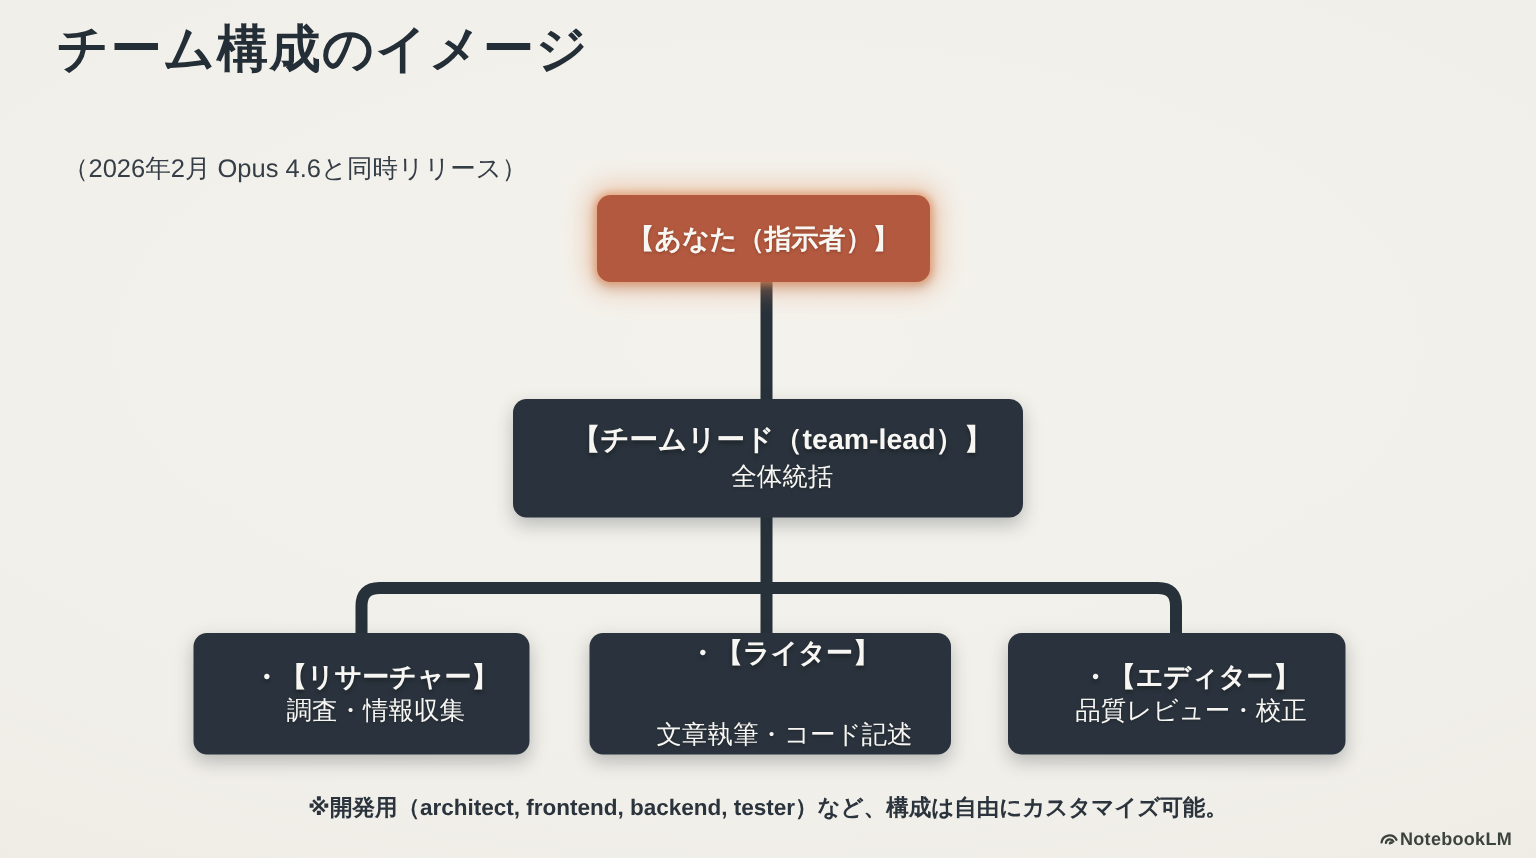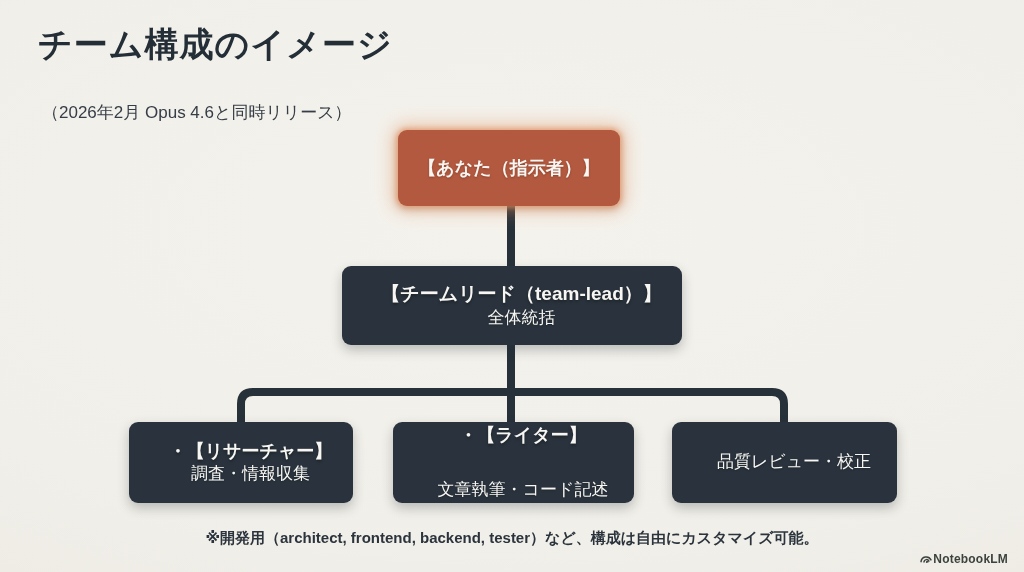--- a/index.html
+++ b/index.html
@@ -13,21 +13,21 @@
     width: 1024px;
     height: 572px;
     background:
       radial-gradient(ellipse 120% 100% at 50% 40%,
         #f4f2ec 0%, #f1efe9 55%, #eae8e0 100%);
     overflow: hidden;
   }
   .slide-title {
     position: absolute;
     left: 38px;
-    top: 22px;
+    top: 10px;
     font-size: 34px;
     font-weight: 900;
     letter-spacing: 1px;
     color: #242e37;
   }
   .slide-subtitle {
     position: absolute;
     left: 42px;
     top: 78px;
     font-size: 17px;
@@ -47,21 +47,21 @@
     flex-direction: column;
     align-items: center;
     justify-content: center;
     border-radius: 9px;
     color: #f7f6f3;
     text-align: center;
     line-height: 1.35;
   }
   .node-root {
     left: 398px; top: 130px;
-    width: 222px; height: 76px;
+    width: 222px; height: 58px;
     background: #b2593f;
     box-shadow:
       0 0 16px 6px rgba(228, 146, 98, 0.45),
       0 0 4px 2px rgba(228, 146, 98, 0.55),
       0 3px 8px rgba(60, 40, 30, 0.25);
     font-size: 18px;
     font-weight: 700;
   }
   .node-dark {
     background: #2a333d;
@@ -140,20 +140,21 @@
     <div class="node-title">・【リサーチャー】</div>
     <div class="node-sub">調査・情報収集</div>
   </div>
 
   <div class="node node-dark node-member-2">
     <div class="node-title">・【ライター】</div>
     <div class="node-sub">文章執筆・コード記述</div>
   </div>
 
   <div class="node node-dark node-member-3">
+    <div class="node-title">・【エディター】</div>
     <div class="node-sub">品質レビュー・校正</div>
   </div>
 
   <div class="footnote">※開発用（architect, frontend, backend, tester）など、構成は自由にカスタマイズ可能。</div>
 
   <div class="watermark">
     <span class="watermark-icon">
       <svg width="14" height="14" viewBox="0 0 24 24" fill="none" stroke="#3c423c" stroke-width="2.6" stroke-linecap="round">
         <path d="M3.5 16.5 A 9 9 0 0 1 20.5 13.5"></path>
         <path d="M8.5 17 A 4.5 4.5 0 0 1 17 15.5"></path>

